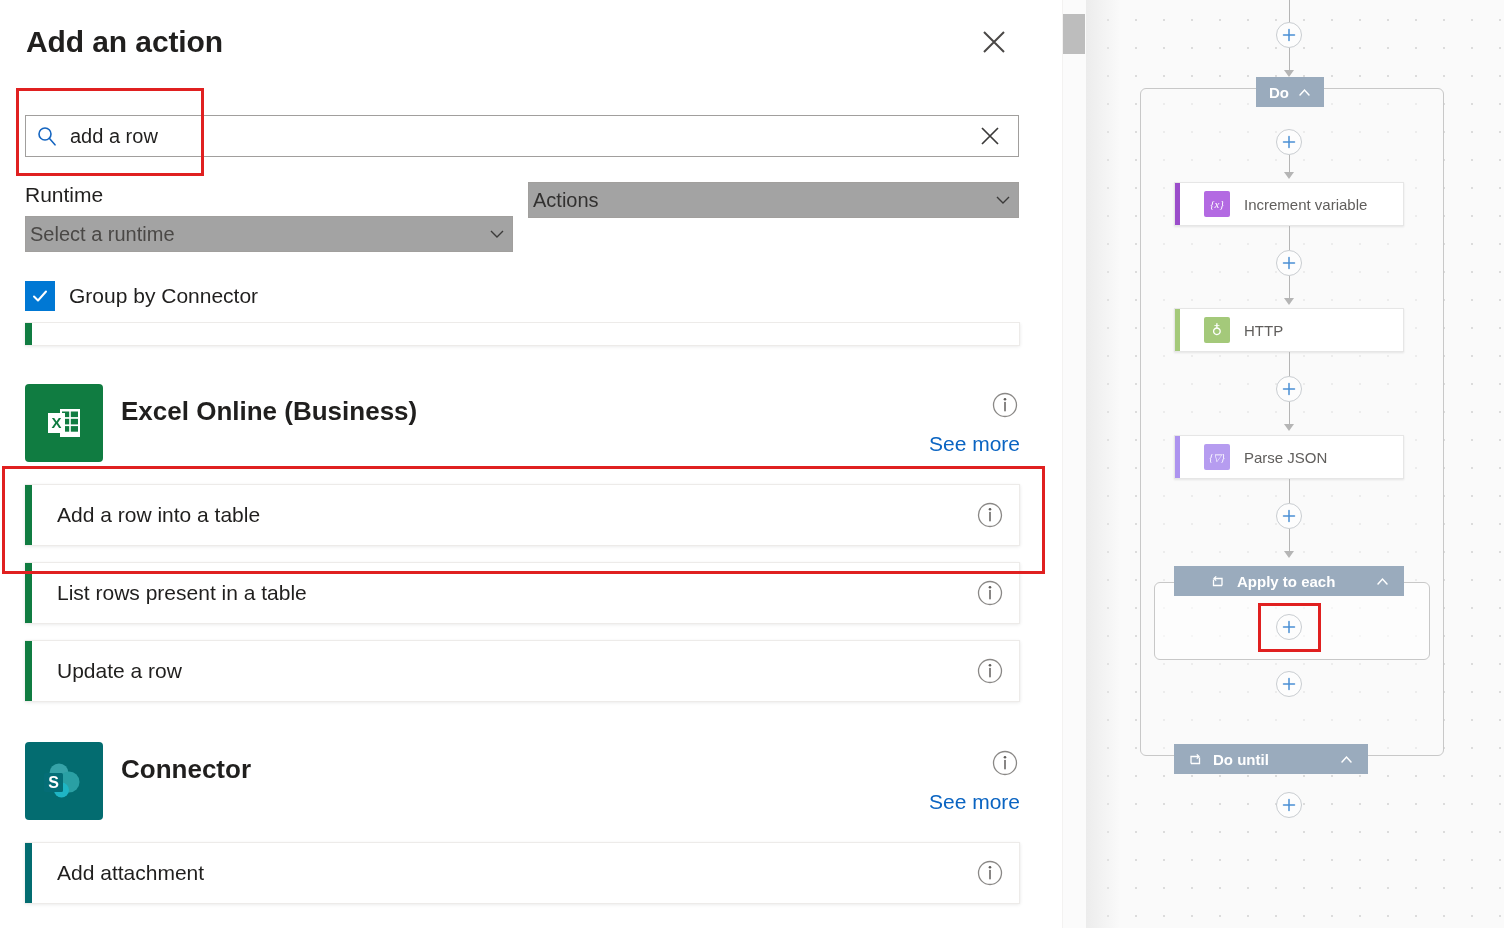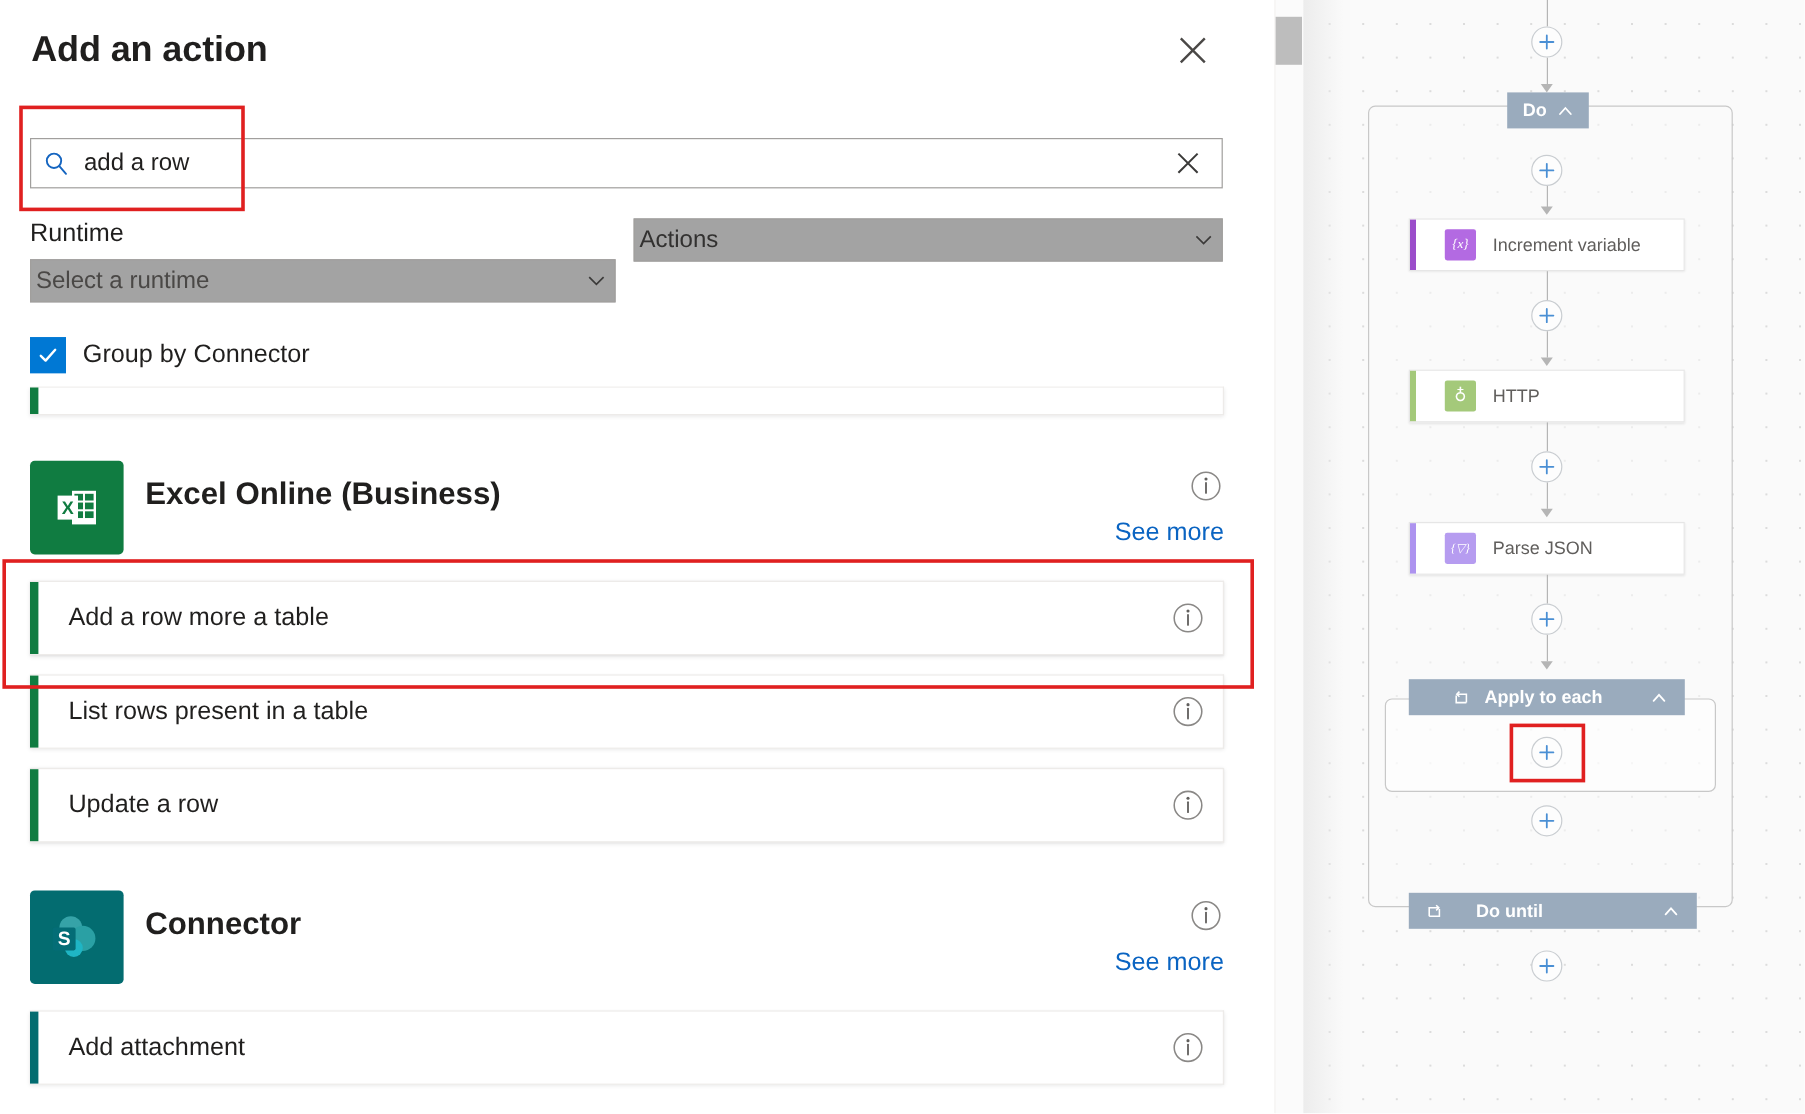--- a/index.html
+++ b/index.html
@@ -407,21 +407,21 @@
               <circle cx="14" cy="14" r="11.5" stroke="#8a8886" stroke-width="1.3" fill="none"></circle>
               <circle cx="14" cy="8.2" r="1.3" fill="#605e5c"></circle>
               <path d="M14 11.5 L14 19.8" stroke="#605e5c" stroke-width="1.5" stroke-linecap="round"></path>
             </svg>
           </span>
           <a class="see-more">See more</a>
         </div>
 
         <div class="action-card">
           <span class="accent excel"></span>
-          <span class="action-label">Add a row more a table</span>
+          <span class="action-label">Add a row into a table</span>
           <span class="info-icon">
             <svg width="28" height="28" viewBox="0 0 28 28">
               <circle cx="14" cy="14" r="11.5" stroke="#8a8886" stroke-width="1.3" fill="none"></circle>
               <circle cx="14" cy="8.2" r="1.3" fill="#605e5c"></circle>
               <path d="M14 11.5 L14 19.8" stroke="#605e5c" stroke-width="1.5" stroke-linecap="round"></path>
             </svg>
           </span>
         </div>
 
         <div class="action-card">
@@ -595,21 +595,21 @@
         <path d="M8 2.5 L8 13.5 M2.5 8 L13.5 8" stroke="#4a8fd4" stroke-width="1.5" stroke-linecap="round"></path>
       </svg>
     </div>
 
     <div class="plus-btn" style="left:190px; top:671px;">
       <svg width="16" height="16" viewBox="0 0 16 16">
         <path d="M8 2.5 L8 13.5 M2.5 8 L13.5 8" stroke="#4a8fd4" stroke-width="1.5" stroke-linecap="round"></path>
       </svg>
     </div>
 
-    <div class="scope-header" style="left:88px; top:744px; width:240px;gap:17px;">
+    <div class="scope-header" style="left:88px; top:744px; width:194px;">
       <span class="sh-icon">
         <svg width="15" height="15" viewBox="0 0 15 15">
           <path d="M12.5 5.5 L12.5 11.5 L4 11.5" stroke="#ffffff" stroke-width="1.3" fill="none"></path>
           <path d="M4 11.5 L4 4.5 L11.5 4.5" stroke="#ffffff" stroke-width="1.3" fill="none"></path>
           <path d="M9.8 2.4 L12 4.5 L9.8 6.6" stroke="#ffffff" stroke-width="1.3" fill="none"></path>
         </svg>
       </span>
       <span class="sh-label">Do until</span>
       <span class="sh-chev">
         <svg width="15" height="15" viewBox="0 0 15 15">

